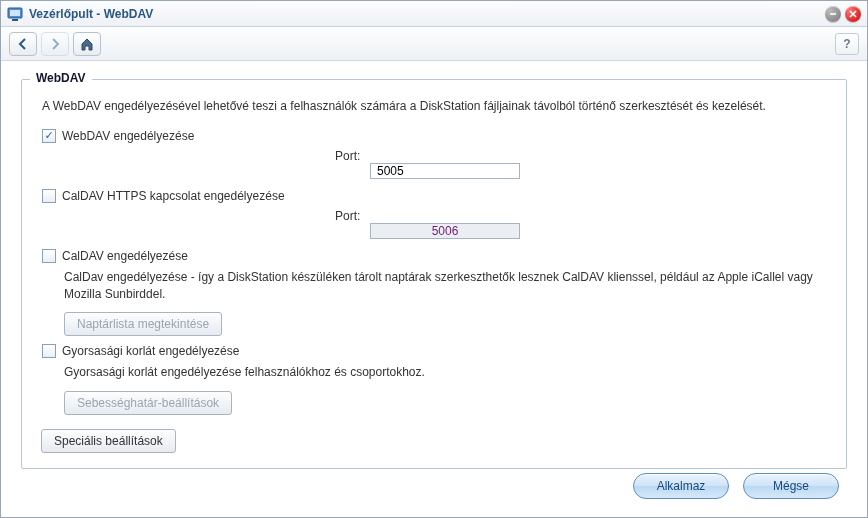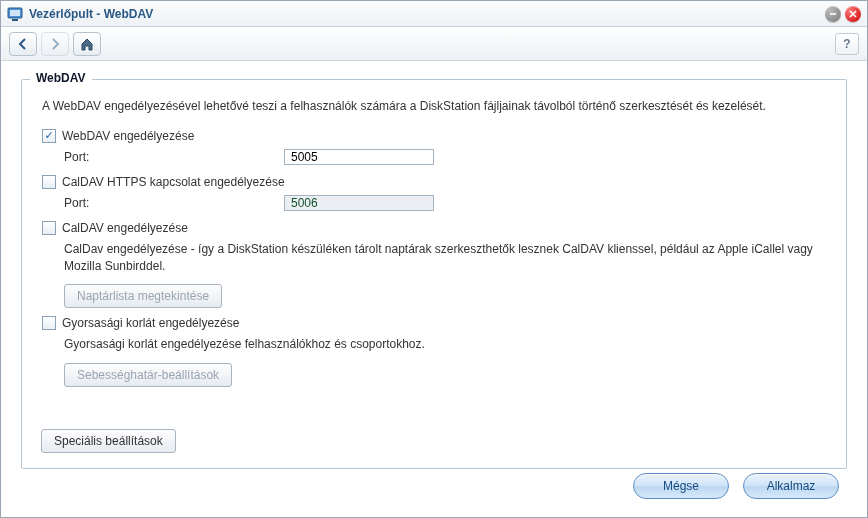--- a/index.html
+++ b/index.html
@@ -111,35 +111,37 @@
     font-size: 11px;
     color: #1a5fa8;
   }
   .sub {
     margin-left: 22px;
   }
   .port-row {
     display: flex;
     align-items: center;
     margin-bottom: 10px;
+    flex-direction: column;
   }
   .port-label {
     width: 220px;
   }
   input.text {
     width: 150px;
     height: 16px;
     border: 1px solid #a6b4c2;
     padding: 2px 6px;
     font-family: inherit;
     font-size: 12px;
   }
   input.text[disabled] {
     background: #ebeff3;
-    color: #14532d;
+    color: #701a75;
+    text-align: center;
   }
   .info {
     margin: 4px 0 10px 22px;
     line-height: 1.4;
   }
   .std-btn {
     height: 24px;
     border: 1px solid #a8b4c0;
     border-radius: 3px;
     background: linear-gradient(to bottom, #fdfdfe, #e6ebf0);
@@ -269,16 +271,16 @@
     <div class="sub">
       <button class="std-btn" disabled="">Sebességhatár-beállítások</button>
     </div>
   </div>
 
   <div class="special-btn-wrap">
     <button class="std-btn">Speciális beállítások</button>
   </div>
 
   <div class="footer">
+    <button class="pill-btn">Alkalmaz</button>
     <button class="pill-btn">Mégse</button>
-    <button class="pill-btn">Alkalmaz</button>
   </div>
 </div>
 
 </body></html>

